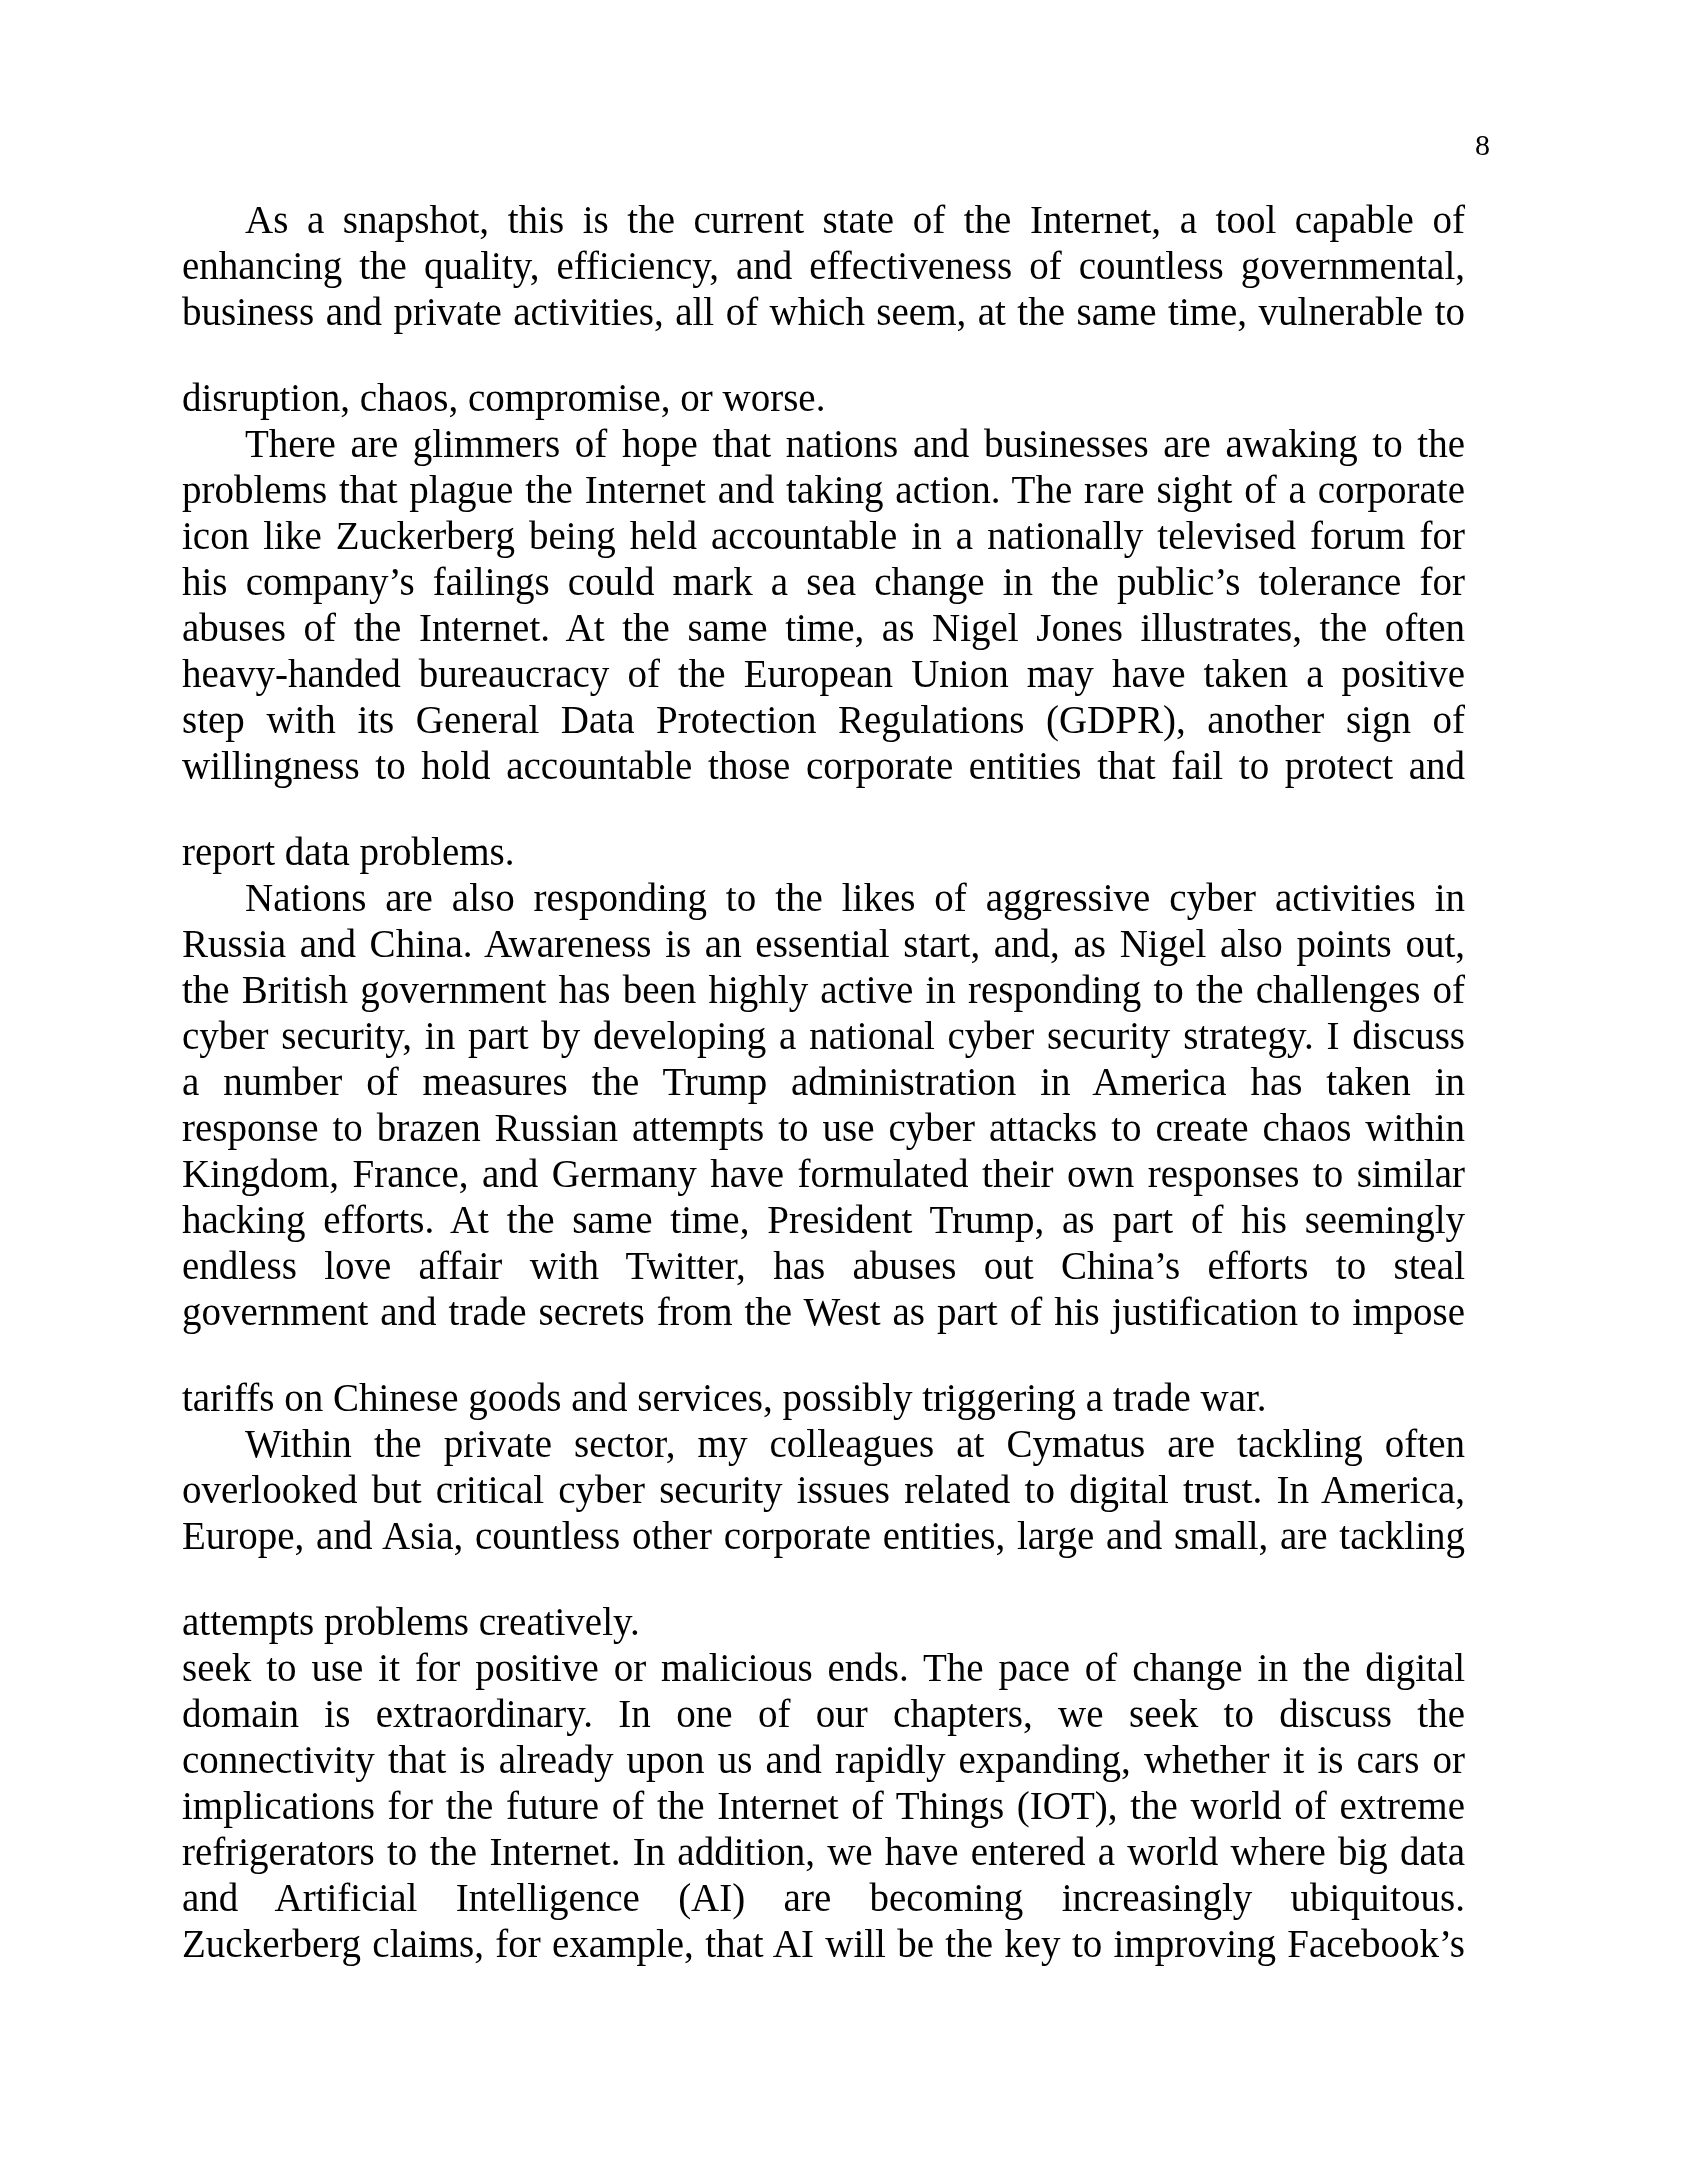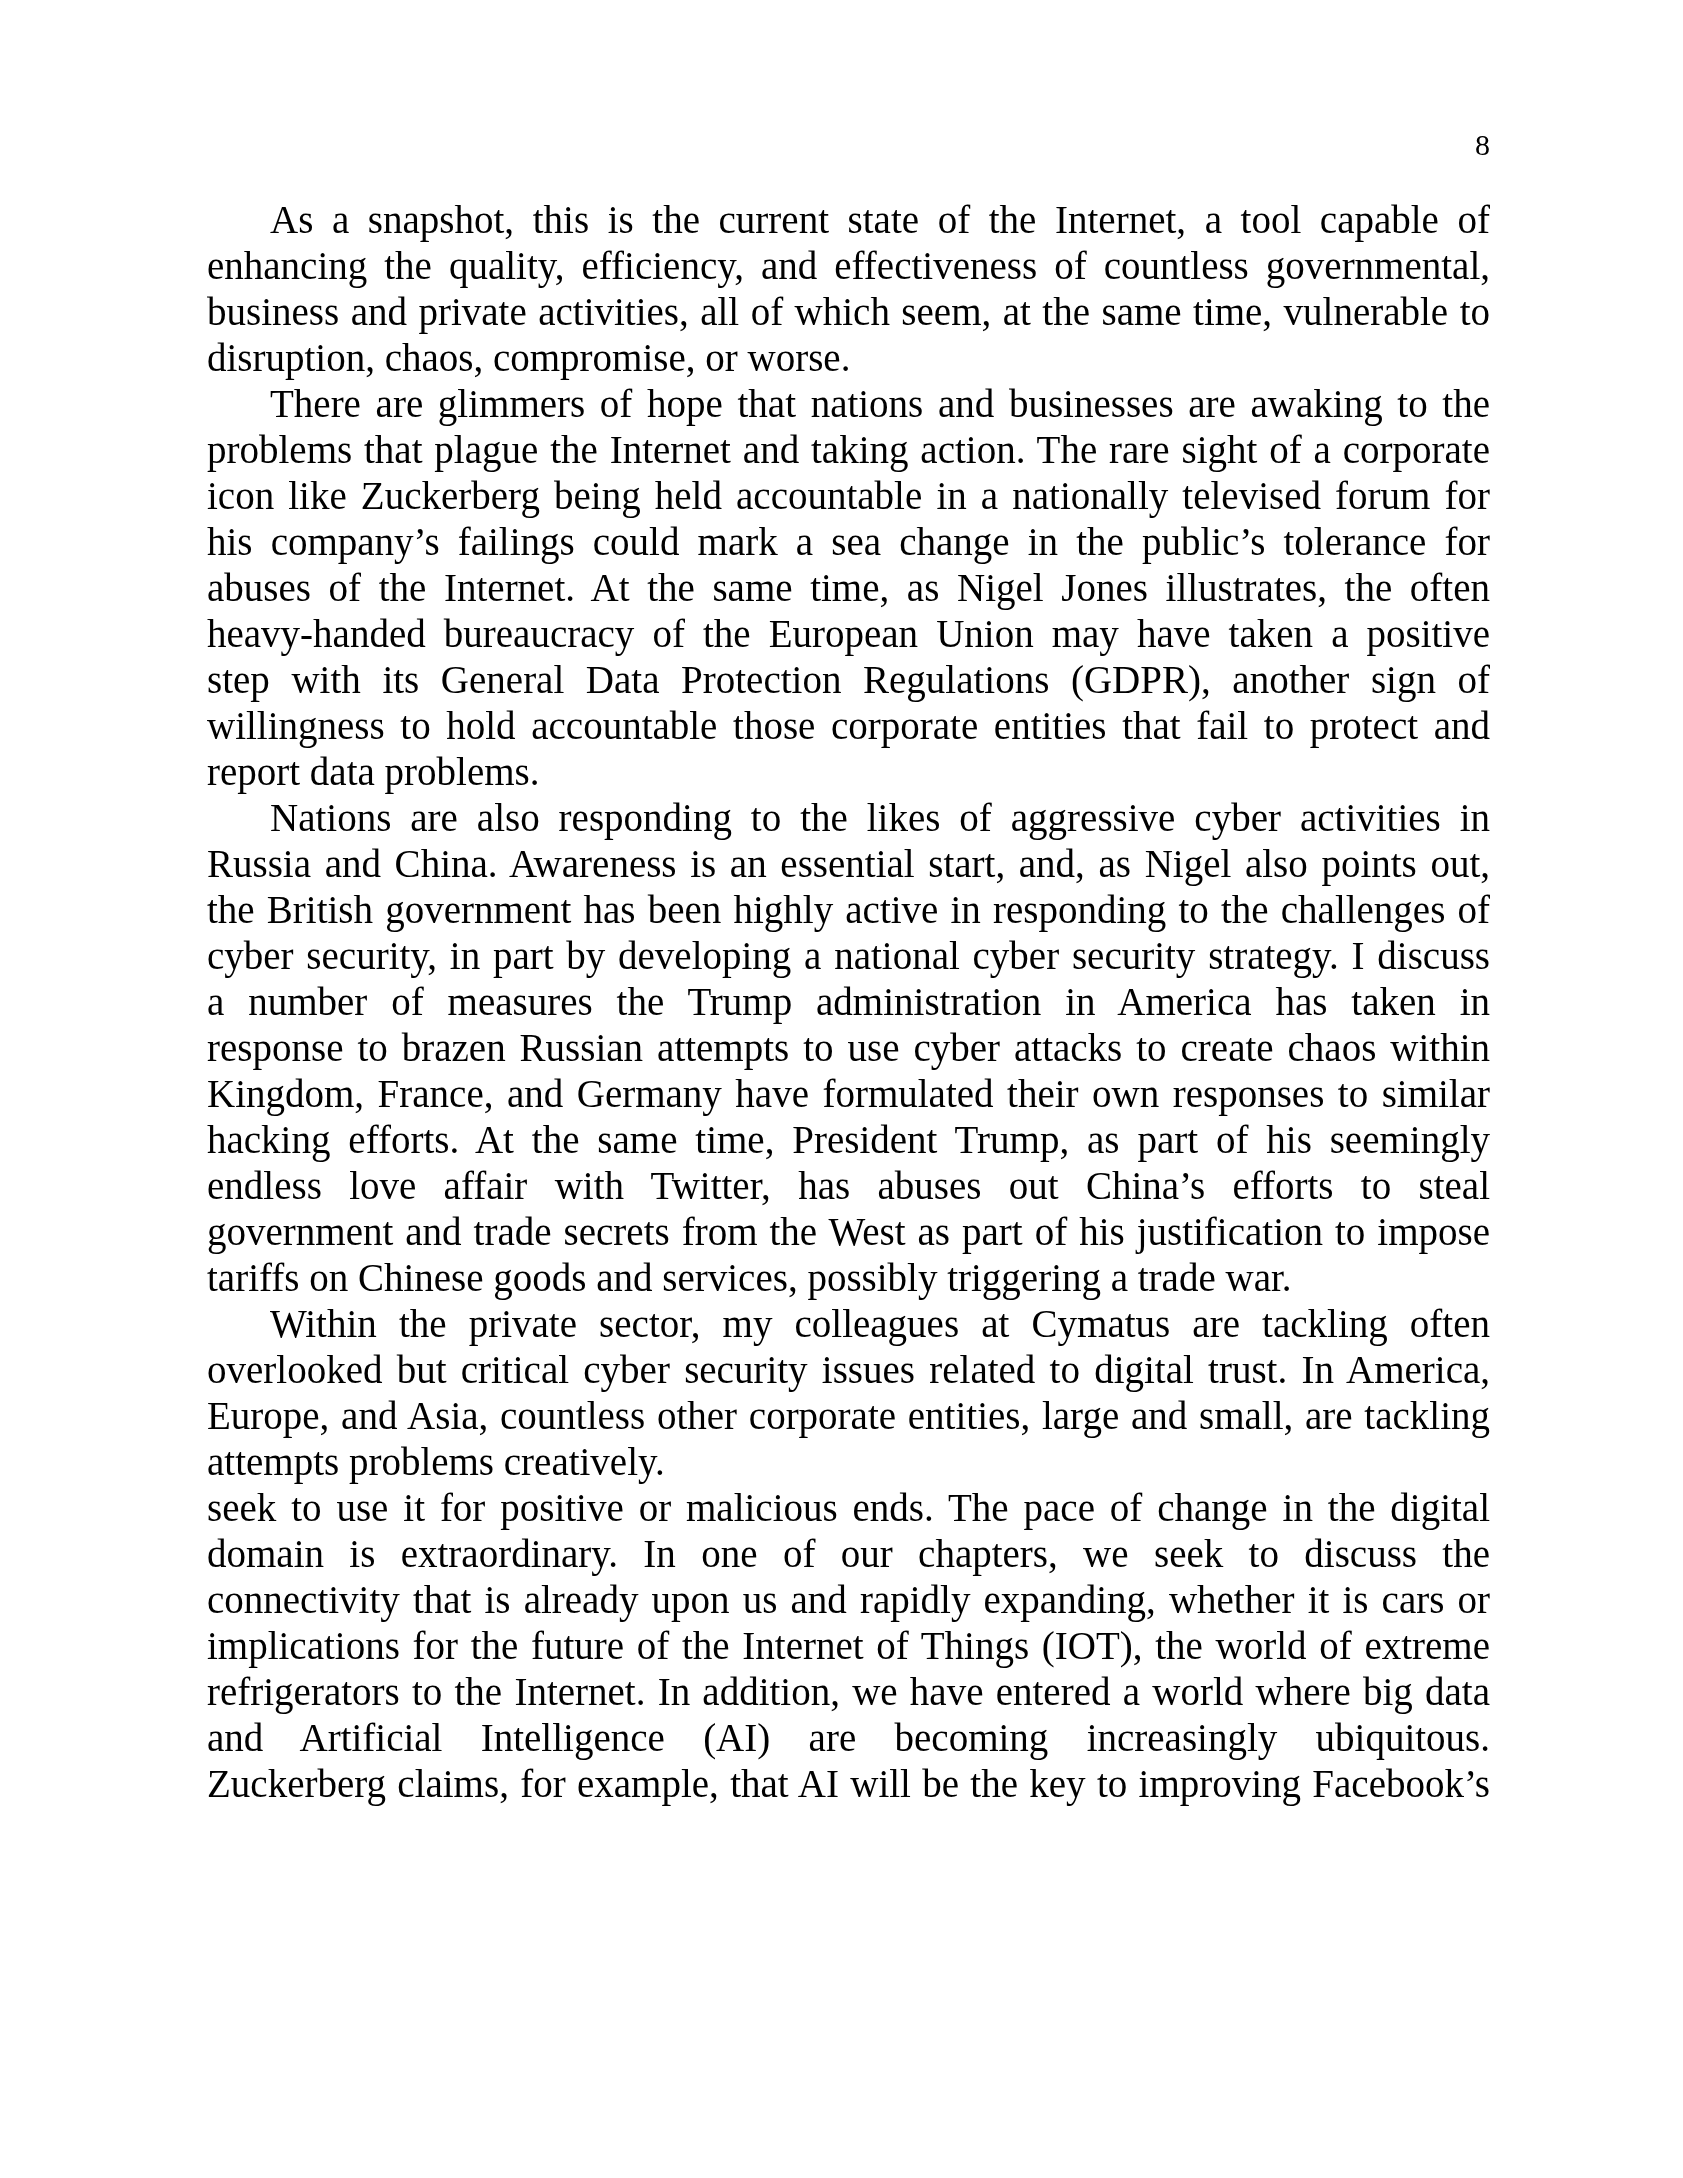--- a/index.html
+++ b/index.html
@@ -19,39 +19,40 @@
     position: absolute;
     left: 1386px;
     width: 104px;
     top: 127px;
     text-align: right;
     font-size: 30px;
     line-height: 36px;
   }
   .body-text {
     position: absolute;
-    left: 207px;
+    left: 182px;
     top: 197px;
     width: 1283px;
     font-size: 39px;
     line-height: 46px;
   }
   .line {
     display: block;
     height: 46px;
     white-space: nowrap;
     text-align: justify;
     text-align-last: justify;
     word-spacing: 0;
   }
   .line.indent {
     padding-left: 63px;
   }
   .line.last {
     text-align-last: left;
+    margin-top: 40px;
   }
 </style>
 </head>
 <body>
 
 <div class="page-number">8</div>
 
 <div class="body-text">
 
   <div class="paragraph">

